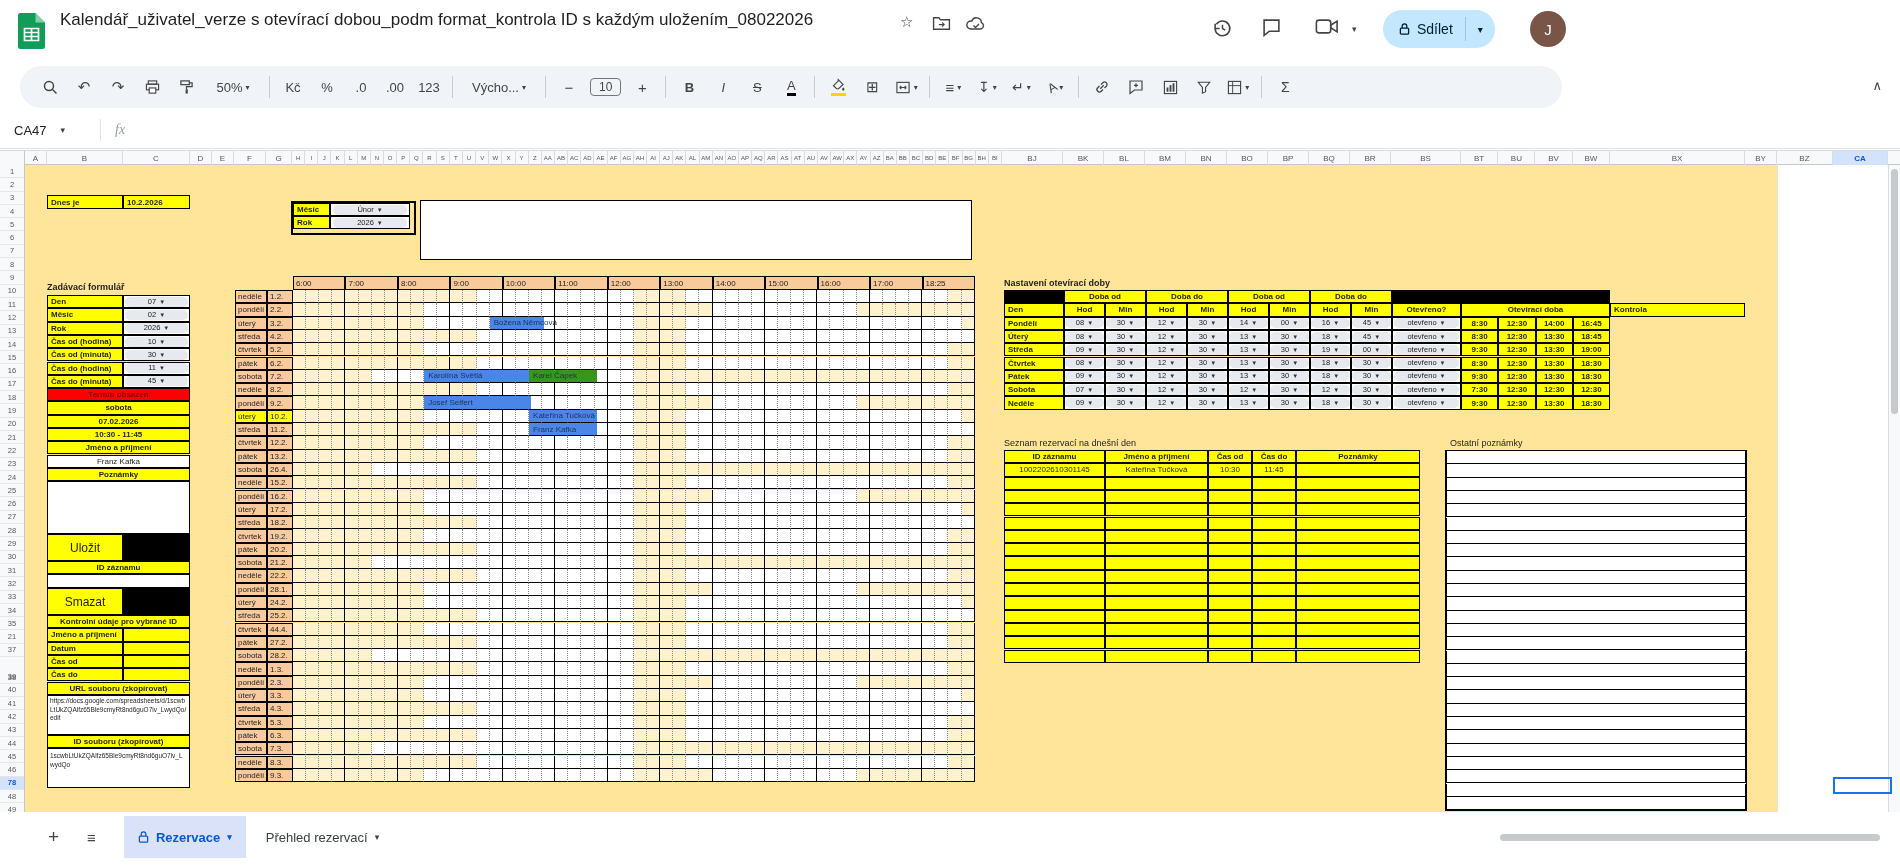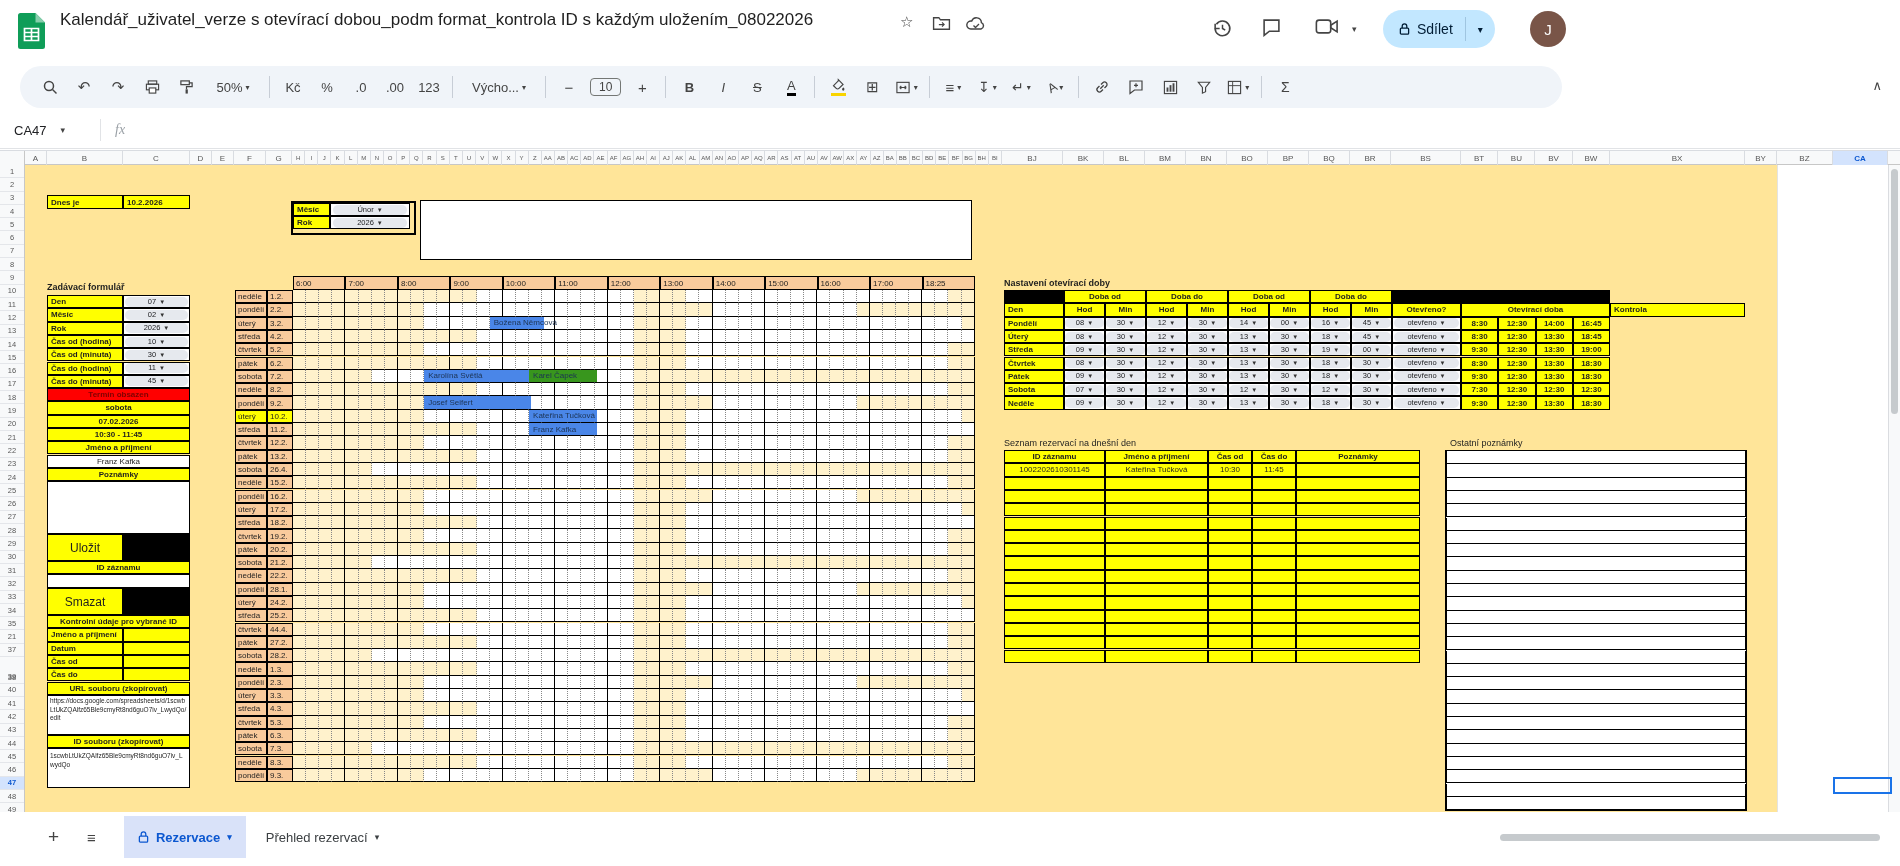--- a/index.html
+++ b/index.html
@@ -432,21 +432,21 @@
         <div class="rownum" style="top: 478.8px;">37</div>
         <div class="rownum" style="top: 506px;">38</div>
         <div class="rownum" style="top: 505.4px;">39</div>
         <div class="rownum" style="top: 518.7px;">40</div>
         <div class="rownum" style="top: 532px;">41</div>
         <div class="rownum" style="top: 545.3px;">42</div>
         <div class="rownum" style="top: 558.6px;">43</div>
         <div class="rownum" style="top: 571.9px;">44</div>
         <div class="rownum" style="top: 585.2px;">45</div>
         <div class="rownum" style="top: 598.5px;">46</div>
-        <div class="rownum sel" style="top: 611.8px;">47</div>
+        <div class="rownum sel" style="top: 611.8px;">78</div>
         <div class="rownum" style="top: 625.1px;">48</div>
         <div class="rownum" style="top: 638.4px;">49</div>
       </div>
       <div class="ycell" style="left: 47px; top: 30px; width: 76px; height: 14px; position: absolute;">Dnes je</div>
       <div class="ycell" style="left: 123px; top: 30px; width: 67px; height: 14px; position: absolute;">10.2.2026</div>
       <div style="left: 291px; top: 36px; width: 121px; height: 30px; position: absolute; border: 2px solid rgb(0, 0, 0);"></div>
       <div class="ycell" style="left: 293px; top: 38px; width: 37px; height: 13px; position: absolute;">Měsíc</div>
       <div class="wcell" style="left: 330px; top: 38px; width: 80px; height: 13px; position: absolute; border: 1px solid rgb(0, 0, 0);">
         <div class="pill" style="width: 85%;">
           <span>Únor</span>

